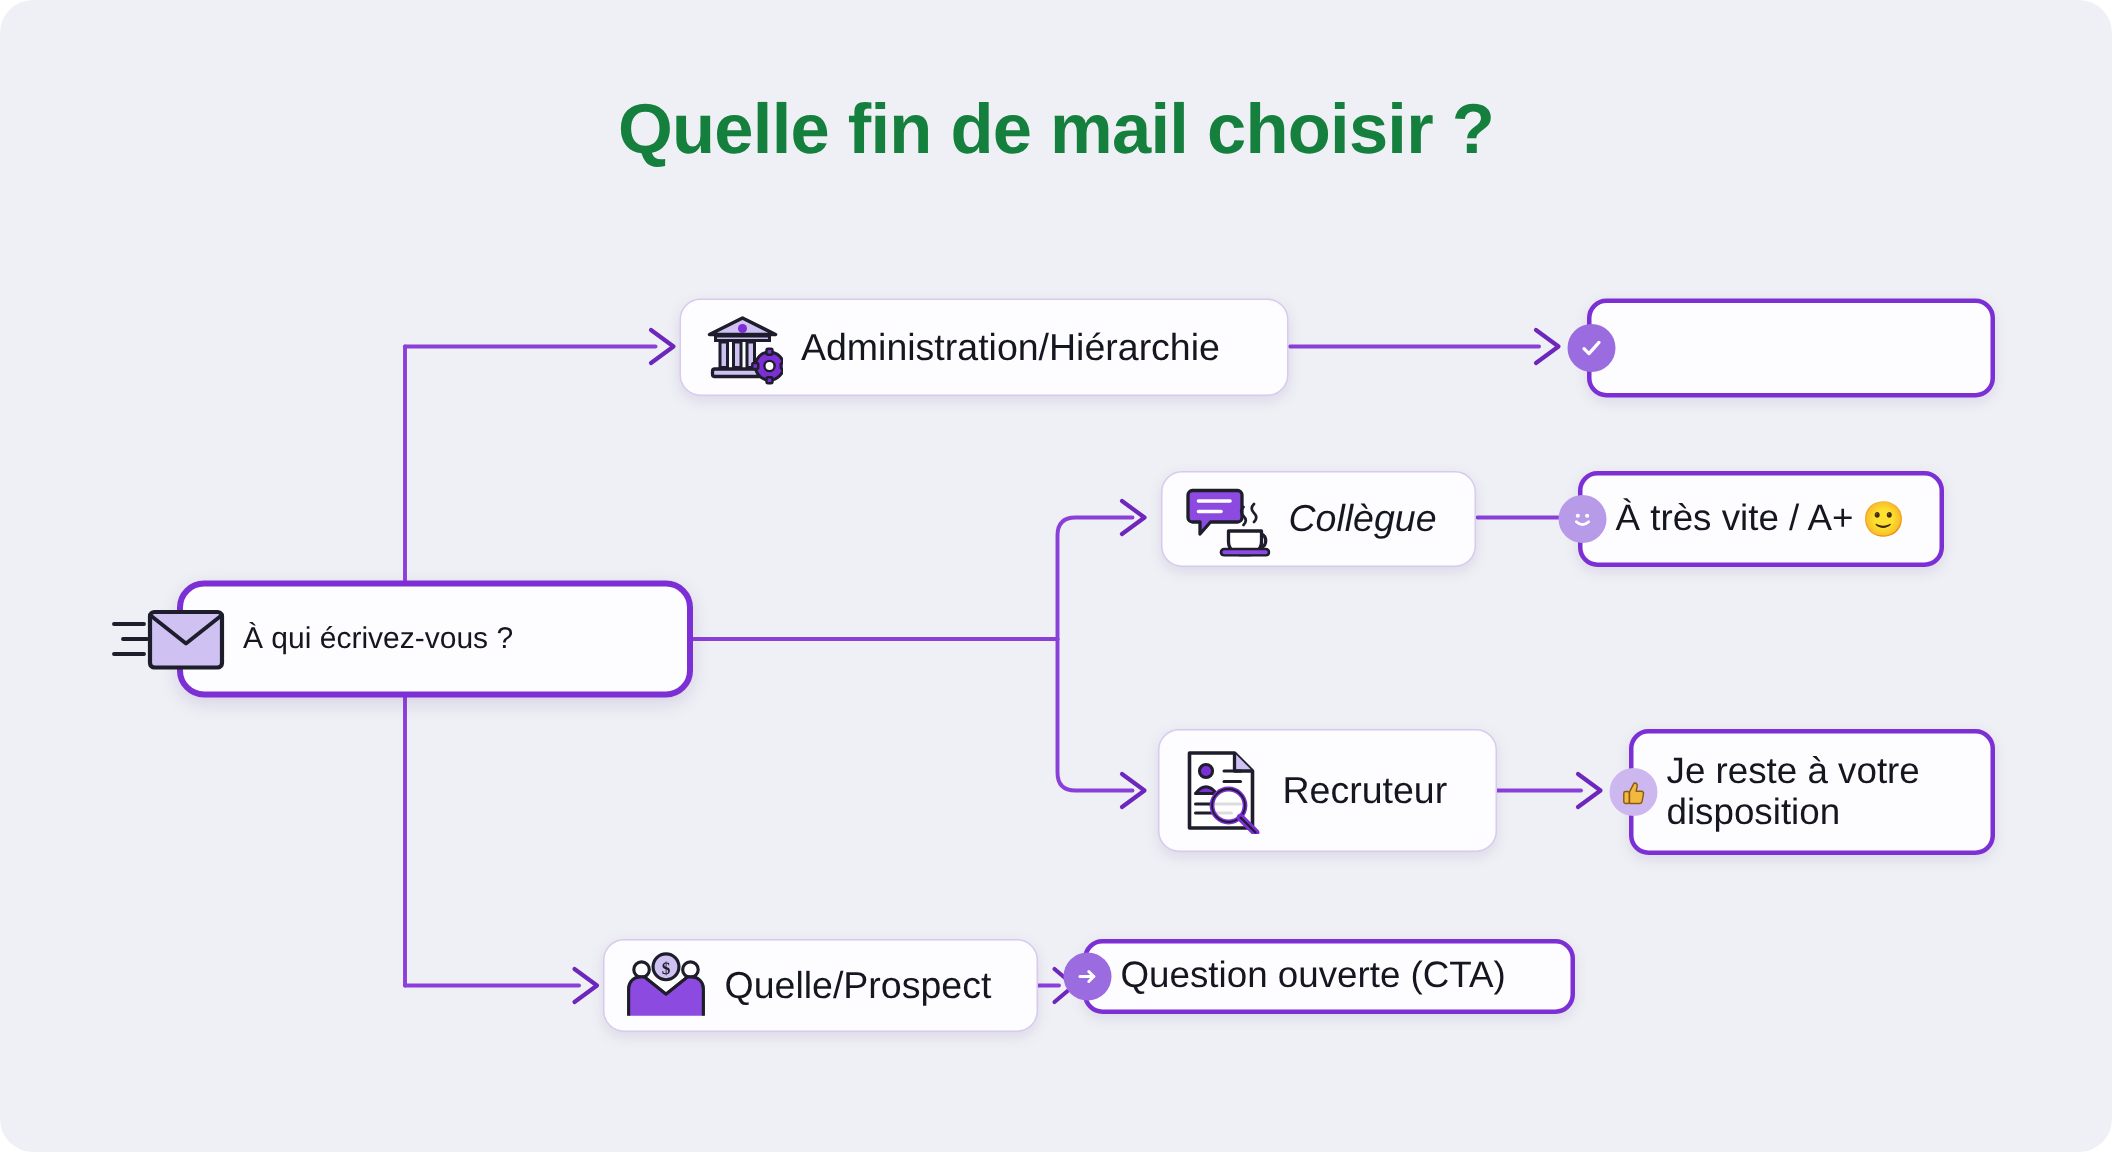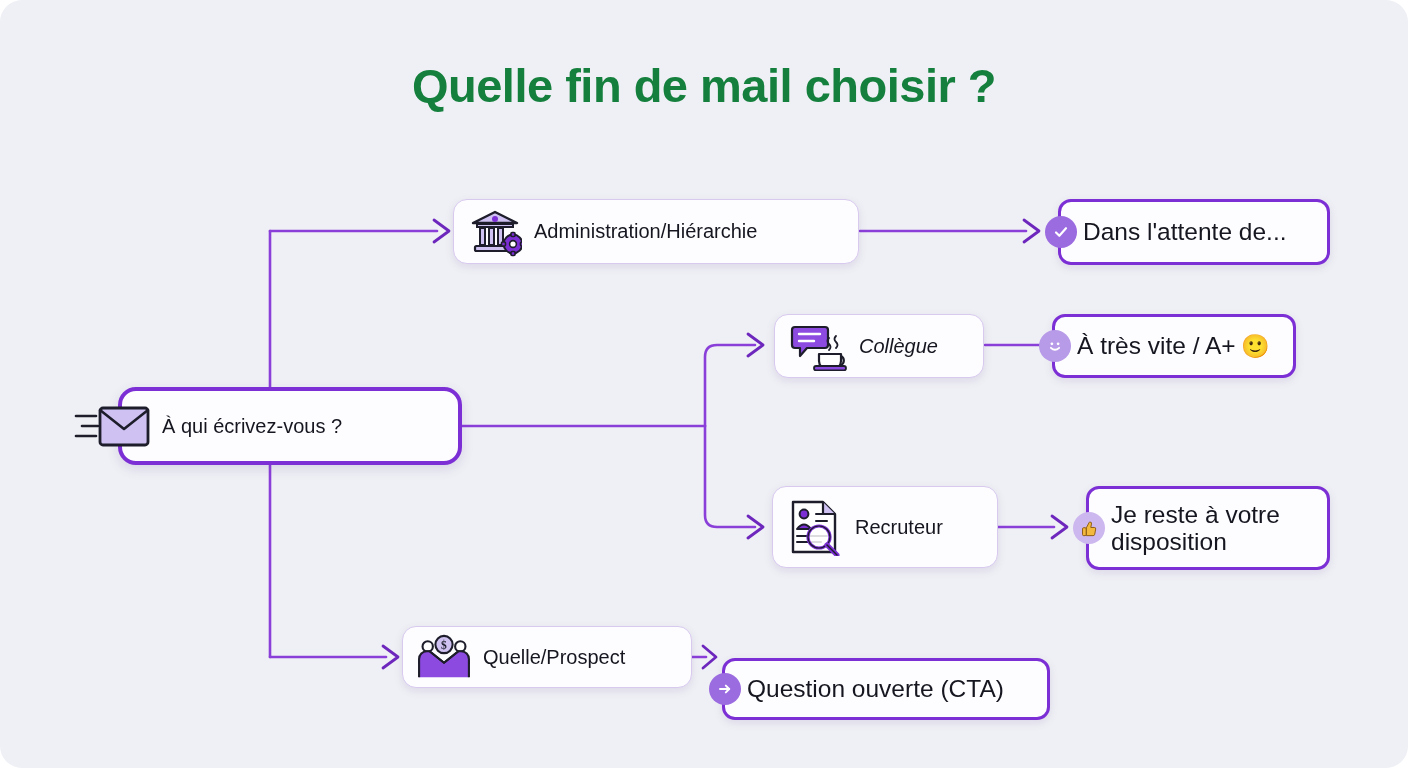--- a/index.html
+++ b/index.html
@@ -75,21 +75,21 @@
     color: #15161f;
     line-height: 1.12;
     white-space: pre-line;
   }
   .node.root .node-label {
     font-size: 20px;
     font-weight: 500;
     color: #15161f;
   }
   .node.out .node-label { font-size: 24.5px; }
-  .node.cat .node-label { font-size: 20px; }
+  .node.cat .node-label { font-size: 25px; }
 
   .icon-slot {
     flex: 0 0 auto;
     display: flex;
     align-items: center;
     justify-content: center;
     margin-right: 12px;
   }
 
   
@@ -204,21 +204,20 @@
     </div>
     <span class="node-label">Administration/Hiérarchie</span>
   </div>
 
   <div class="node out" style="left:1058px; top:199px; width:272px; height:66px;">
     <div class="badge check">
       <svg viewBox="0 0 24 24" width="20" height="20">
         <polyline points="6,12.5 10,16.5 18,7.5" fill="none" stroke="#ffffff" stroke-width="2.6" stroke-linecap="round" stroke-linejoin="round"></polyline>
       </svg>
     </div>
-    <span class="node-label">Dans l'attente de...</span>
   </div>
 
   <div class="node cat" style="left:774px; top:314px; width:210px; height:64px;font-style:italic;">
     <div class="icon-slot">
       <svg viewBox="0 0 58 50" width="58" height="50">
         <path d="M6 6 H36 a3 3 0 0 1 3 3 V24 a3 3 0 0 1 -3 3 H18 l-7 8 v-8 H6 a3 3 0 0 1 -3 -3 V9 a3 3 0 0 1 3 -3 Z" fill="#8c4ae0" stroke="#1d1d2b" stroke-width="2.2" stroke-linejoin="round"></path>
         <g stroke="#ffffff" stroke-width="2.4" stroke-linecap="round">
           <line x1="10" y1="13" x2="31" y2="13"></line>
           <line x1="10" y1="20" x2="25" y2="20"></line>
         </g>
@@ -287,21 +286,21 @@
         <text x="28" y="16" text-anchor="middle" font-size="12" font-family="Liberation Serif, serif" font-weight="bold" fill="#1d1d2b">$</text>
         <circle cx="11" cy="13" r="5.4" fill="#ffffff" stroke="#1d1d2b" stroke-width="2.2"></circle>
         <circle cx="45" cy="13" r="5.4" fill="#ffffff" stroke="#1d1d2b" stroke-width="2.2"></circle>
         <path d="M2 45 V26 a8 8 0 0 1 8 -8 h3 l15 12 l15 -12 h3 a8 8 0 0 1 8 8 V45" fill="#8c4ae0" stroke="#1d1d2b" stroke-width="2.2" stroke-linejoin="round"></path>
         <path d="M13 18 L28 30 L43 18" fill="none" stroke="#1d1d2b" stroke-width="2.2" stroke-linejoin="round"></path>
       </svg>
     </div>
     <span class="node-label">Quelle/Prospect</span>
   </div>
 
-  <div class="node out" style="left:722px; top:626px; width:328px; height:62px;margin-top:32px;">
+  <div class="node out" style="left:722px; top:626px; width:328px; height:50px;">
     <div class="badge arrow">
       <svg viewBox="0 0 24 24" width="20" height="20">
         <line x1="6" y1="12" x2="17" y2="12" stroke="#ffffff" stroke-width="2.4" stroke-linecap="round"></line>
         <polyline points="13,8 17,12 13,16" fill="none" stroke="#ffffff" stroke-width="2.4" stroke-linecap="round" stroke-linejoin="round"></polyline>
       </svg>
     </div>
     <span class="node-label">Question ouverte (CTA)</span>
   </div>
 
 </div>

